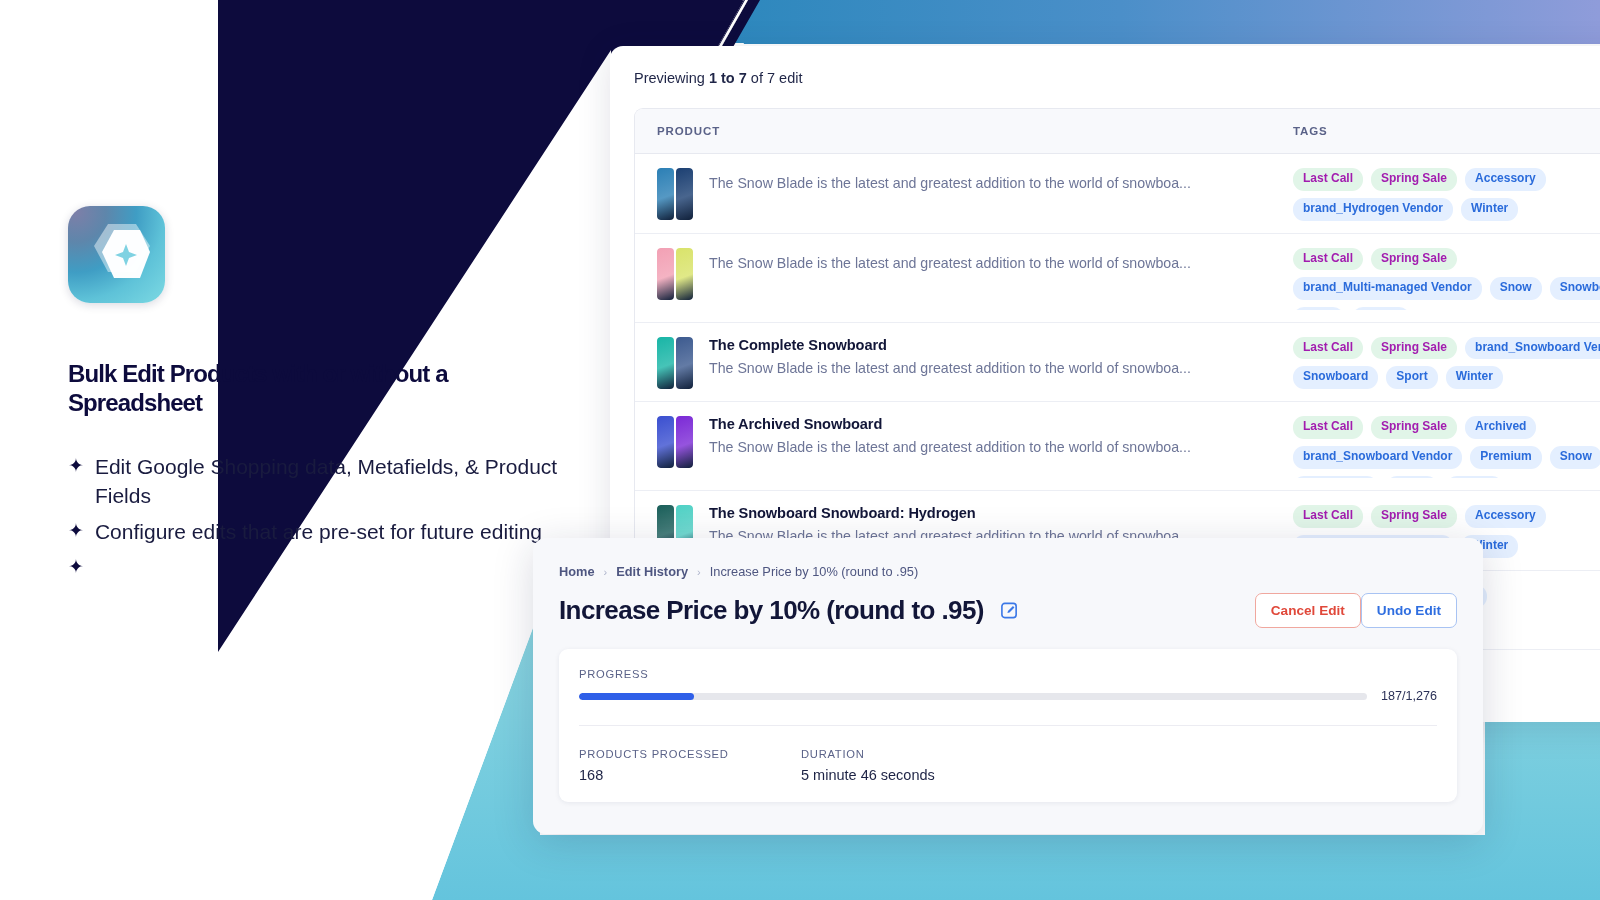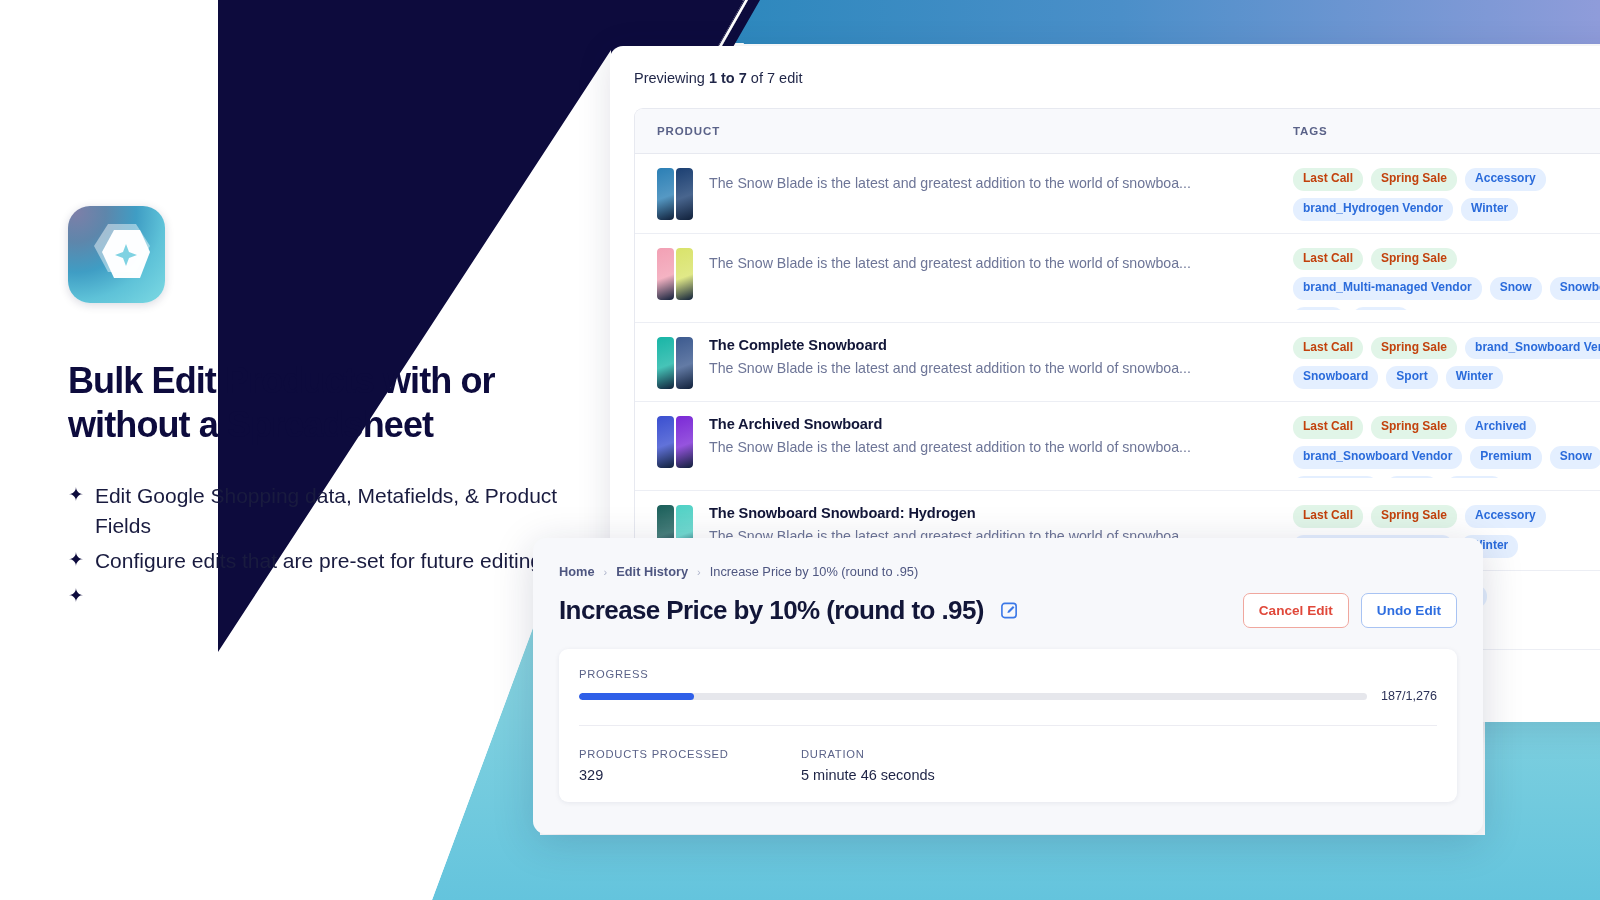--- a/index.html
+++ b/index.html
@@ -45,21 +45,21 @@
     background:
       radial-gradient(120% 120% at 8% 6%, #7d7fa8 0%, #5e86ab 26%, #3f9dc4 52%, #5ec2d8 76%, #74d3e0 100%);
     box-shadow: 0 2px 10px rgba(20,20,60,0.16);
     position: relative;
     overflow: hidden;
   }
   .app-logo svg { position: absolute; left: 50%; top: 50%; transform: translate(-50%,-50%); }
 
   .promo-heading {
     margin-top: 56px;
-    font-size: 36px;
+    font-size: 24px;
     line-height: 1.22;
     font-weight: 700;
     letter-spacing: -0.9px;
     color: #0d0b3d;
   }
 
   .promo-list { margin-top: 34px; list-style: none; }
   .promo-list li {
     display: flex;
     align-items: flex-start;
@@ -165,21 +165,21 @@
     max-height: 62px;
   }
   .tag {
     font-size: 12px;
     font-weight: 700;
     padding: 4px 10px 5px;
     border-radius: 11px;
     white-space: nowrap;
     line-height: 1.15;
   }
-  .tag-green { background: #e1f5e8; color: #c2410c; }
+  .tag-green { background: #e1f5e8; color: #a21caf; }
   .tag-blue  { background: #e4efff; color: #2a6bdb; }
 
   
   .job-modal {
     position: absolute;
     left: 533px;
     top: 538px;
     width: 950px;
     height: 296px;
     background: #f7f8fb;
@@ -206,21 +206,21 @@
     padding: 14px 26px 0 26px;
   }
   .modal-title {
     font-size: 26px;
     font-weight: 700;
     color: #121638;
     letter-spacing: -0.6px;
   }
   .edit-pencil { margin-left: 16px; display: flex; align-items: center; }
 
-  .modal-actions { margin-left: auto; display: flex; gap: 12px; align-items: center; }
+  .modal-actions { margin-left: auto; display: flex; align-items: center; }
   .btn {
     font-size: 13.6px;
     font-weight: 700;
     padding: 9px 15px;
     border-radius: 7px;
     background: #ffffff;
     cursor: pointer;
     white-space: nowrap;
   }
   .btn-cancel { color: #e0483a; border: 1px solid #f0a79e; }
@@ -548,21 +548,21 @@
           <div class="progress-fill" id="progress-fill" style="width: 14.6%;"></div>
         </div>
         <div class="progress-count">187/1,276</div>
       </div>
 
       <div class="progress-divider"></div>
 
       <div class="stats-row">
         <div class="stat stat-0">
           <div class="field-label">PRODUCTS PROCESSED</div>
-          <div class="stat-value">329</div>
+          <div class="stat-value">168</div>
         </div>
         <div class="stat stat-2">
           <div class="field-label">DURATION</div>
           <div class="stat-value">5 minute 46 seconds</div>
         </div>
       </div>
     </div>
   </div>
 
 </div>

